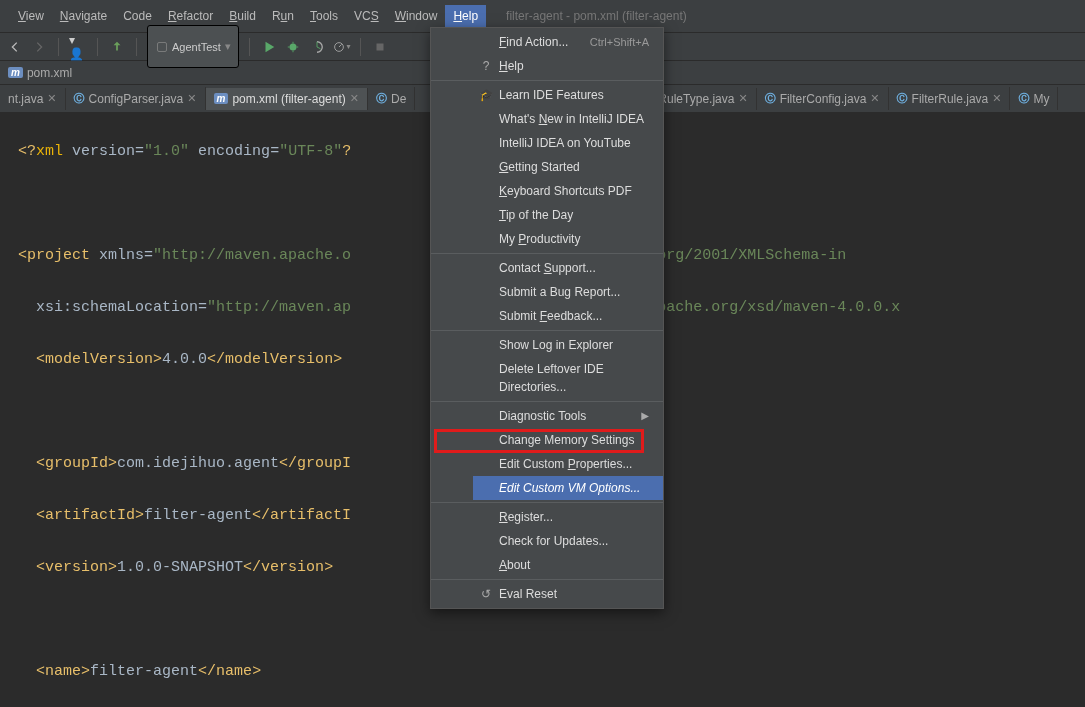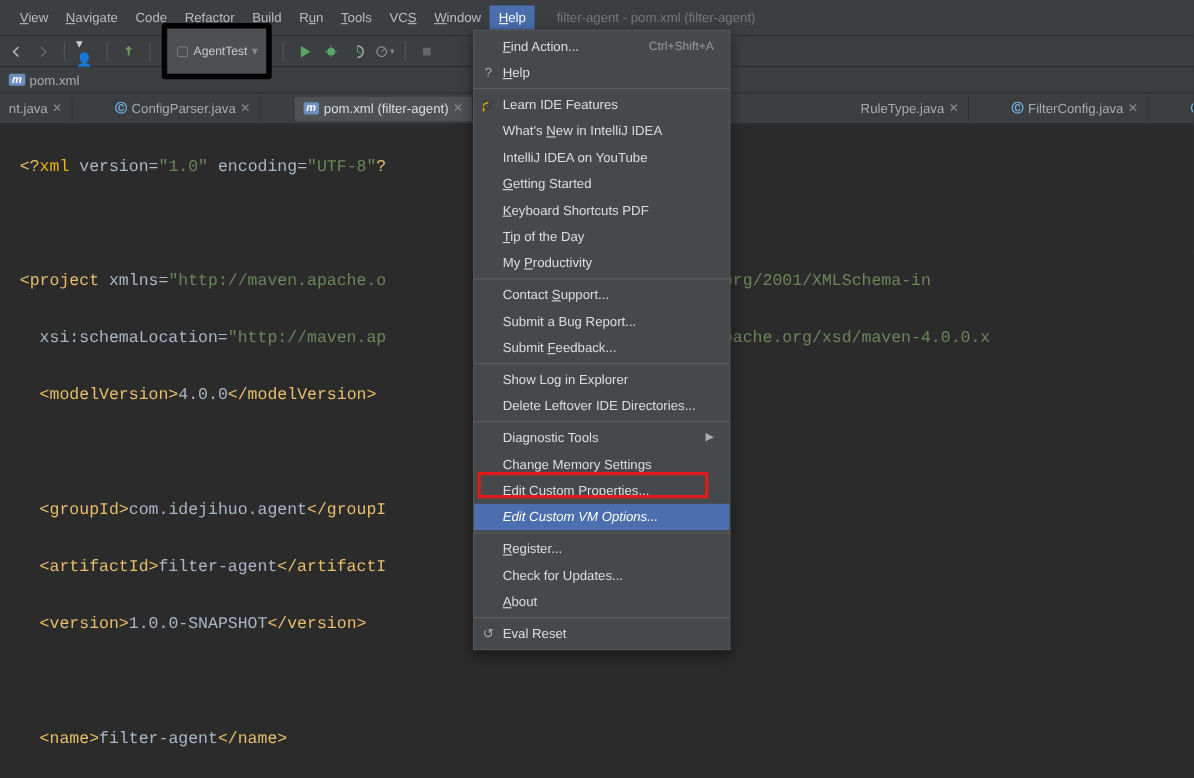--- a/index.html
+++ b/index.html
@@ -4,40 +4,40 @@
 <style>
 * { margin:0; padding:0; box-sizing:border-box; }
 body { background:#3c3f41; color:#bbb; font-family:"Segoe UI",Arial,sans-serif; font-size:12px; width:1085px; height:707px; overflow:hidden; position:relative; }
 .menubar { height:33px; background:#3c3f41; display:flex; align-items:center; padding-left:10px; border-bottom:1px solid #2b2b2b; }
 .menubar .mitem { padding:4px 8px; color:#bbb; cursor:default; }
 .menubar .mitem.active { background:#4b6eaf; color:#fff; }
 .menubar .title { margin-left:20px; color:#777; }
 .toolbar { height:28px; background:#3c3f41; display:flex; align-items:center; padding:0 6px; border-bottom:1px solid #2b2b2b; gap:6px; }
 .tbtn { width:18px;height:18px;display:inline-flex;align-items:center;justify-content:center;color:#aaa; }
 .tbtn svg { width:14px;height:14px; }
-.runcfg { background:#4c5052; border:5px solid #000000; border-radius:3px; padding:14px 8px; color:#ccc; display:flex; align-items:center; gap:4px; font-size:11px; }
+.runcfg { background:#4c5052; border:1px solid #000000; border-radius:3px; padding:14px 8px; color:#ccc; display:flex; align-items:center; gap:4px; font-size:11px; }
 .sep { width:1px; height:18px; background:#555; margin:0 4px; }
 .breadcrumb { height:24px; background:#3c3f41; display:flex; align-items:center; padding-left:8px; border-bottom:1px solid #2b2b2b; color:#aaa; gap:4px; }
-.tabs { height:28px; background:#3c3f41; display:flex; align-items:center; border-bottom:1px solid #2b2b2b; overflow:hidden;gap:31px; }
+.tabs { height:28px; background:#3c3f41; display:flex; align-items:center; border-bottom:1px solid #2b2b2b; overflow:hidden; }
 .tab { display:flex; align-items:center; padding:4px 8px; gap:4px; color:#aaa; border-right:1px solid #323232; white-space:nowrap; }
 .tab.active { background:#4e5254; color:#ddd; }
 .tab .close { color:#888; font-size:11px; }
 .icon-j { color:#6fb0e0; font-weight:bold; font-size:11px; }
 .icon-m { background:#6c8ec0; color:#fff; font-weight:bold; font-size:10px; padding:0 3px; border-radius:2px; font-style:italic; }
 .editor { background:#2b2b2b; font-family:"Consolas","Courier New",monospace; font-size:15px; line-height:26px; padding-left:18px; color:#a9b7c6; white-space:pre; position:relative; }
 .editor .ln { height:26px; }
 .tag { color:#e8bf6a; }
 .attr { color:#a9b7c6; }
 .eq { color:#a9b7c6; }
 .str { color:#6a8759; }
 .xml { color:#eab308; }
 
 .dropdown { position:absolute; left:430px; top:27px; width:234px; background:#46494b; border:1px solid #555; box-shadow:0 4px 12px rgba(0,0,0,.5); z-index:10; padding:2px 0; }
 .dropdown .dsep { height:1px; background:#5a5d5f; margin:2px 0; }
-.dropdown .ditem { padding:3px 14px 3px 26px; color:#ddd; font-size:12px; position:relative; display:flex; justify-content:space-between; align-items:flex-start; line-height:18px; }
+.dropdown .ditem { padding:3px 14px 3px 26px; color:#ddd; font-size:12px; position:relative; display:flex; justify-content:space-between; align-items:flex-start; line-height:18px;margin-left:42px; }
 .dropdown .ditem.hov { background:#4b6eaf; color:#fff;font-style:italic; }
 .dropdown .ditem .sc { color:#999; font-size:11px; }
 .dropdown .ditem .ic { position:absolute; left:6px; width:14px; text-align:center; color:#aaa; }
 .dropdown .chev { color:#aaa; font-size:10px; }
 .under { text-decoration:underline; }
 .redbox { position:absolute; border:3px solid #e01b1b; pointer-events:none; z-index:20; }
 </style>
 </head>
 <body>
 

